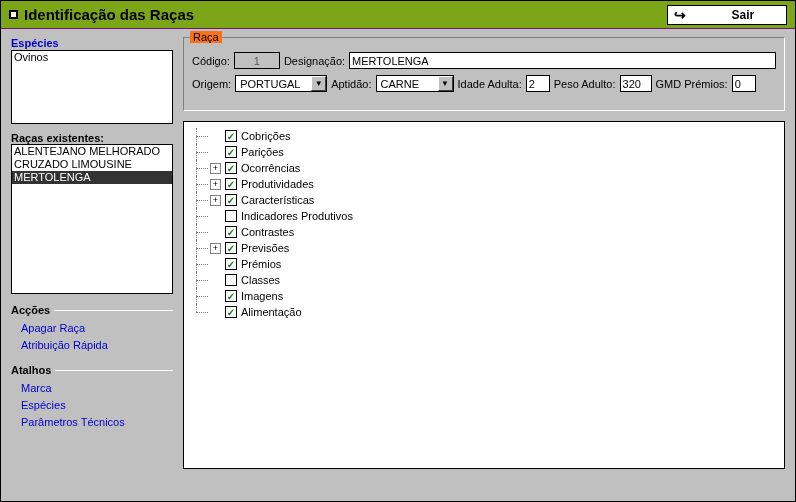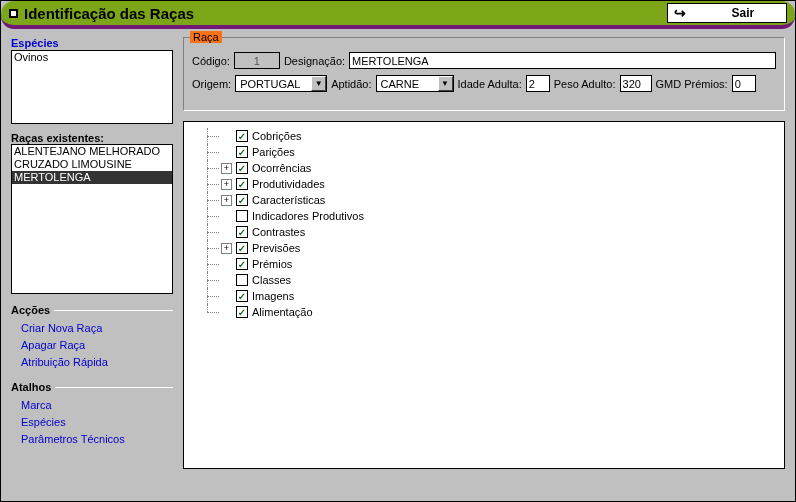--- a/index.html
+++ b/index.html
@@ -11,22 +11,21 @@
   height: 502px;
   overflow: hidden;
 }
 .window { width: 796px; height: 502px; background: #c0c0c0; border: 1px solid #000; }
 .titlebar {
   background: #7ca618;
   height: 28px;
   display: flex;
   align-items: center;
   padding: 0 8px;
-  border-bottom: 4px solid #701a75;
-  border-radius: 13px;
+  border-bottom: 1px solid #701a75;
 }
 .titlebar .icon { width: 9px; height: 9px; border: 2px solid #000; background: #fff; margin-right: 6px; }
 .titlebar .caption { font-weight: bold; font-size: 15px; color: #000; flex: 1; }
 .exit-btn {
   background: #fff;
   border: 1px solid #000;
   display: flex;
   align-items: center;
   padding: 1px 6px;
   cursor: pointer;
@@ -64,21 +63,21 @@
 input.txt, .select {
   border: 1px solid #000; background: #fff; font-size: 11px;
   height: 17px; padding: 0 2px; font-family: inherit;
 }
 input.txt.ro { background: #c0c0c0; color:#555; text-align:center;}
 .select { display: inline-flex; align-items: center; padding-right: 0; cursor: pointer;}
 .select .val { flex:1; padding: 0 2px; }
 .select .arrow { width: 15px; height: 15px; background: #c0c0c0; border:1px solid #fff; border-right-color:#404040; border-bottom-color:#404040; display:flex; align-items:center; justify-content:center; font-size:8px;}
 .treebox {
   background: #fff; border: 1px solid #000; margin-top: 10px;
-  height: 348px; padding: 6px 11px; overflow:auto;
+  height: 348px; padding: 6px 0; overflow:auto;
 }
 .tree { list-style:none; }
 .tree li { display:flex; align-items:center; height:16px; font-size:11px;}
 .tree .exp { width:11px; height:11px; border:1px solid #808080; background:#fff; font-size:9px; line-height:8px; text-align:center; margin-right: 4px; cursor:pointer; color:#000;}
 .tree .spacer { width:11px; margin-right:4px;}
 .tree .guide { width: 26px; height:16px; position:relative; flex-shrink:0;}
 .tree .guide::before { content:""; position:absolute; left:12px; top:0; bottom:0; border-left:1px dotted #808080;}
 .tree .guide::after { content:""; position:absolute; left:12px; top:8px; width:12px; border-top:1px dotted #808080;}
 .tree li:last-child .guide::before { bottom:8px; }
 .tree .cb { width:12px; height:12px; border:1px solid #000; background:#fff; margin-right:4px; display:flex; align-items:center; justify-content:center; font-size:10px; color:#1a6b1a; font-weight:bold; cursor:pointer;}
@@ -109,21 +108,20 @@
           <div class="item">ALENTEJANO MELHORADO</div>
           <div class="item">CRUZADO LIMOUSINE</div>
           <div class="item sel">MERTOLENGA</div>
         </div>
 
       <div class="group-label">
           <span>Acções</span>
           <span class="line"></span>
         </div>
       <div class="linklist" id="actions-list">
-          <a>Criar Nova Raça</a>
           <a>Apagar Raça</a>
           <a>Atribuição Rápida</a>
         </div>
 
       <div class="group-label">
           <span>Atalhos</span>
           <span class="line"></span>
         </div>
       <div class="linklist" id="shortcuts-list">
           <a>Marca</a>

